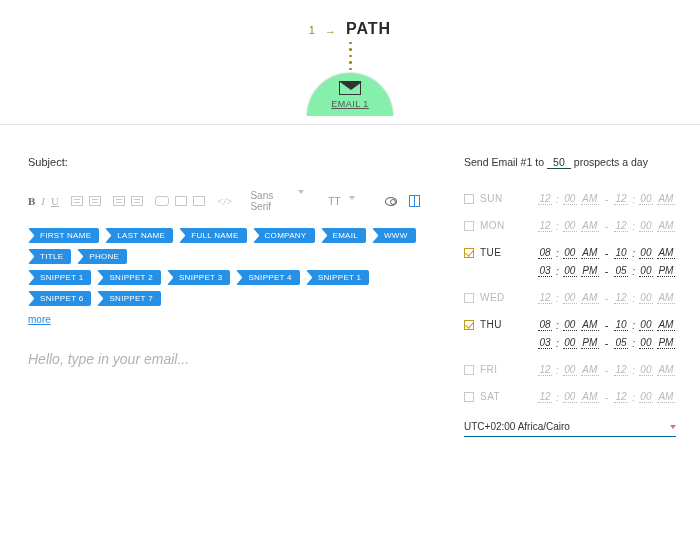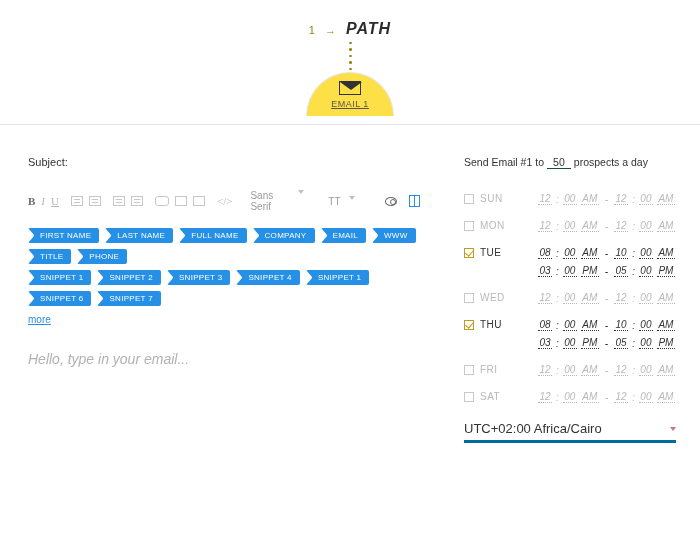--- a/index.html
+++ b/index.html
@@ -27,34 +27,34 @@
   
   .path-row {
     display: flex;
     align-items: baseline;
     justify-content: center;
     gap: 10px;
     padding: 20px 0 4px;
   }
   .path-num { color: var(--olive); font-size: 11px; }
   .path-arrow { color: var(--olive); font-size: 11px; }
-  .path-title { font-weight: 800; letter-spacing: 1px; font-size: 16px; font-style: italic; }
+  .path-title { font-weight: 800; letter-spacing: 1px; font-size: 16px; }
   .dots {
     display: flex; flex-direction: column; align-items: center; gap: 4px;
     height: 28px; margin-bottom: 2px;
   }
   .dots span { width: 3px; height: 3px; background: var(--olive); border-radius: 50%; display: block; }
   .circle-wrap { position: relative; height: 56px; }
   .arc {
     width: 88px; height: 44px;
     border: 1px solid var(--border);
     border-bottom: none;
     border-radius: 44px 44px 0 0;
     margin: 0 auto;
-    background: #fde047;
+    background: #86efac;
     position: relative;
     z-index: 2;
     text-align: right;
   }
   .arc-inner {
     position: absolute; left: 0; right: 0; top: 8px;
     display: flex; flex-direction: column; align-items: center; gap: 4px;
   }
   .mail-icon {
     width: 22px; height: 14px; border: 1px solid #333; position: relative;
@@ -184,23 +184,23 @@
   .slot .sep { color: inherit; }
   .tk {
     border-bottom: 1px dotted currentColor;
     padding: 0 1px;
     min-width: 14px; text-align: center;
   }
   .ampm { min-width: 18px; }
   .dash { margin: 0 2px; }
   
   .tz {
-    margin-top: 14px; border-bottom: 3px solid #0369a1;
+    margin-top: 14px; border-bottom: 1px solid #0369a1;
     display: flex; align-items: center; justify-content: space-between;
-    padding: 4px 0; font-size: 13px; color: #333; cursor: pointer;
+    padding: 4px 0; font-size: 10px; color: #333; cursor: pointer;
   }
   .tz .caret { border-top-color: #c77; }
 </style>
 </head>
 <body>
 
 <div class="path-row">
   <span class="path-num">1</span>
   <span class="path-arrow">→</span>
   <span class="path-title">PATH</span>

